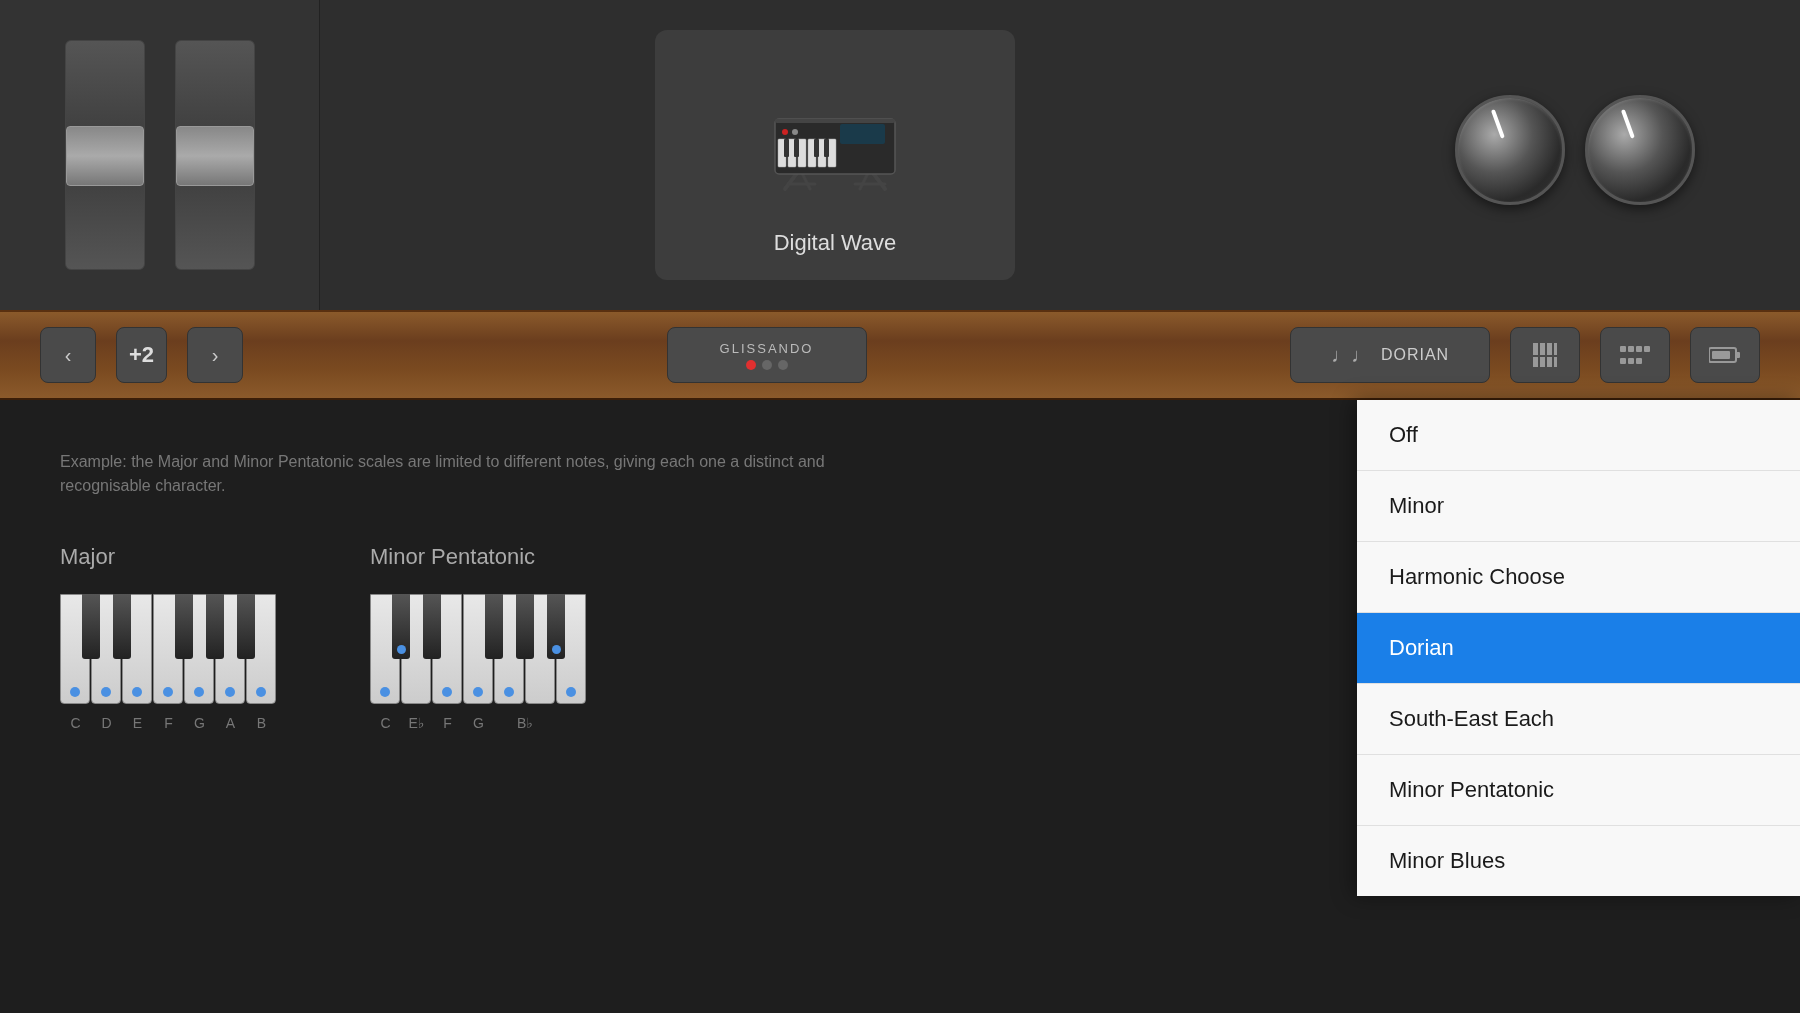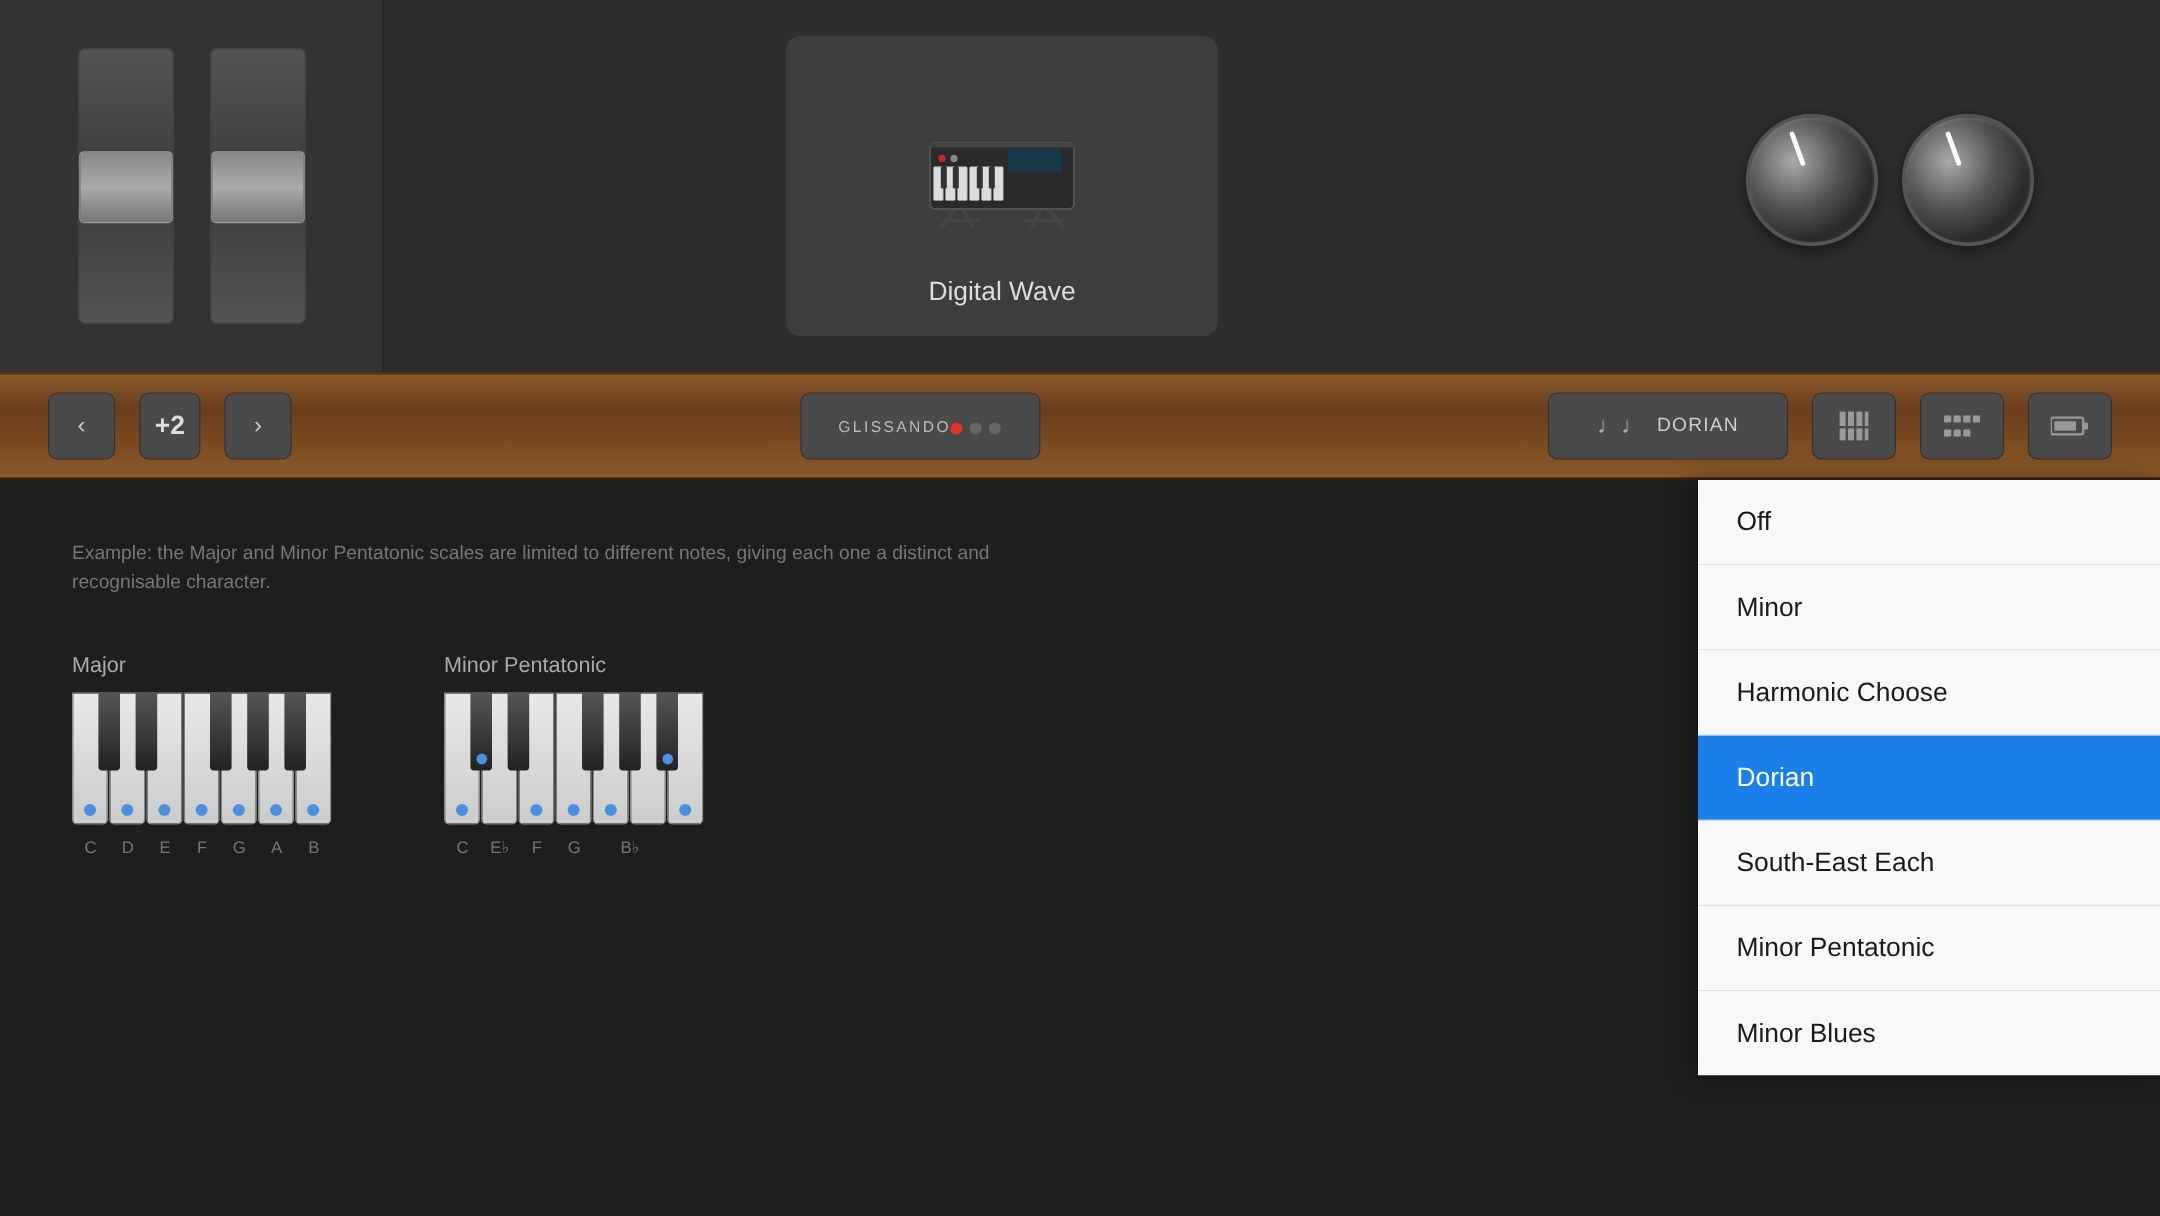--- a/index.html
+++ b/index.html
@@ -198,21 +198,21 @@
       font-size: 20px;
     }
 
     .glissando-btn {
       width: 200px;
       height: 56px;
       background: #4a4a4a;
       border: 1px solid #333;
       border-radius: 8px;
       display: flex;
-      flex-direction: row;
+      flex-direction: column;
       align-items: center;
       justify-content: center;
       cursor: pointer;
     }
 
     .glissando-label {
       color: #bbb;
       font-size: 13px;
       font-weight: 500;
       letter-spacing: 2px;
@@ -311,41 +311,41 @@
     }
 
     .scale-demo {
       display: flex;
       flex-direction: column;
       align-items: flex-start;
     }
 
     .scale-title {
       color: #aaa;
-      font-size: 18px;
-      margin-bottom: 12px;
+      font-size: 22px;
+      margin-bottom: 24px;
     }
 
     .key-dot {
       width: 10px;
       height: 10px;
       border-radius: 50%;
       background: #4a90e2;
       position: absolute;
       bottom: 6px;
       left: 50%;
       transform: translateX(-50%);
     }
 
     
     .dropdown-overlay {
       position: absolute;
       right: 0;
       top: 0;
-      width: 385px;
+      width: 443px;
       background: #f5f5f5;
       border-radius: 0;
       overflow: hidden;
       z-index: 100;
       box-shadow: -4px 0 20px rgba(0,0,0,0.4);
     }
 
     .dropdown-item {
       padding: 22px 32px;
       font-size: 22px;

